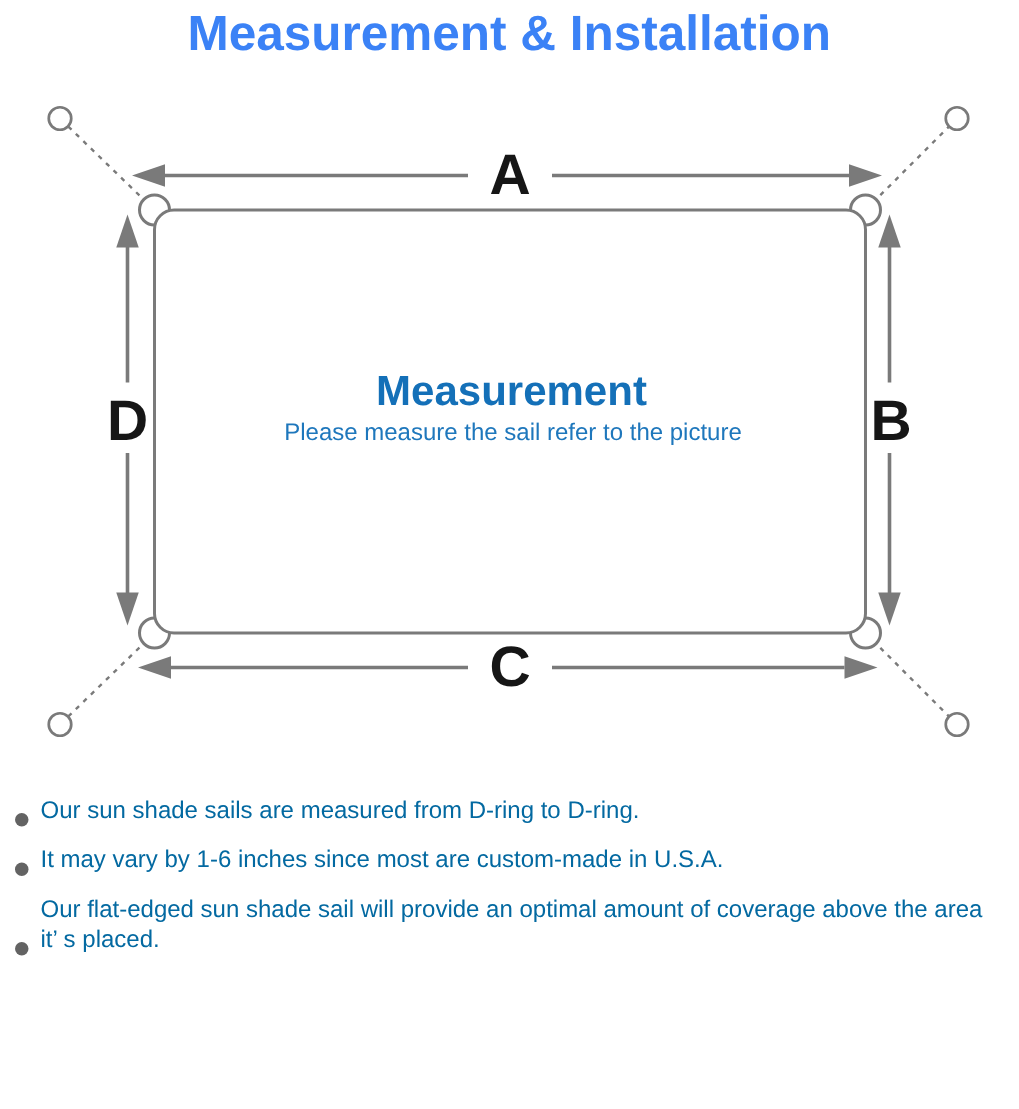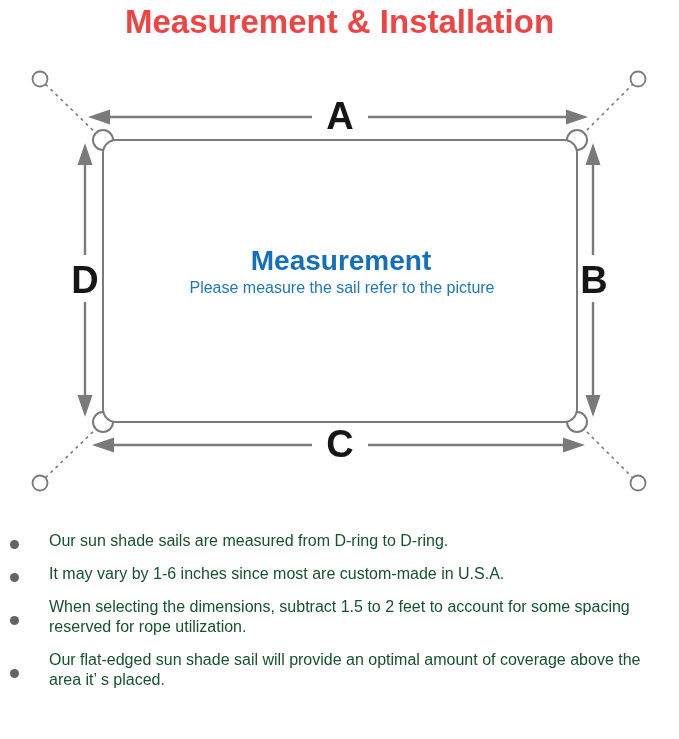--- a/index.html
+++ b/index.html
@@ -2,34 +2,34 @@
 <html><head>
 <meta charset="utf-8">
 <style>
   html,body{margin:0;padding:0;}
   body{
     width:679px;height:739px;position:relative;background:#ffffff;
     font-family:"Liberation Sans", sans-serif;overflow:hidden;
   }
   .page-title{
     position:absolute;top:0;left:0;width:679px;text-align:center;
-    font-size:33px;font-weight:bold;color:#ef4444;line-height:44px;
+    font-size:33px;font-weight:bold;color:#3b82f6;line-height:44px;
     letter-spacing:0px;margin:0;
   }
   .diagram-svg{position:absolute;top:55px;left:0;}
   .svg-side-label{font-size:38px;font-weight:bold;fill:#161616;}
   .svg-heading{font-size:28px;font-weight:bold;fill:#1470b8;}
   .svg-subheading{font-size:16px;fill:#1e77bc;}
   .notes{
     position:absolute;top:531px;left:10px;width:658px;
     list-style:none;margin:0;padding:0;
   }
   .note{
-    display:flex;align-items:center;margin:0 0 13px 0;
-    color:#14532d;font-size:16px;line-height:20px;gap:22px;
+    display:flex;align-items:flex-end;margin:0 0 13px 0;
+    color:#0369a1;font-size:16px;line-height:20px;
   }
   .dot{
     flex:0 0 auto;width:9px;height:9px;border-radius:50%;
     background:#636363;margin:6px 8px 0 0;
   }
   .note-text{display:block;max-width:640px;}
 </style>
 </head>
 <body>
 
@@ -92,23 +92,19 @@
   <li class="note">
     <span class="dot"></span>
     <span class="note-text">Our sun shade sails are measured from D-ring to D-ring.</span>
   </li>
 
   <li class="note">
     <span class="dot"></span>
     <span class="note-text">It may vary by 1-6 inches since most are custom-made in U.S.A.</span>
   </li>
 
-  <li class="note">
-    <span class="dot"></span>
-    <span class="note-text">When selecting the dimensions, subtract 1.5 to 2 feet to account for some spacing reserved for rope utilization.</span>
-  </li>
 
 
   <li class="note">
     <span class="dot"></span>
     <span class="note-text">Our flat-edged sun shade sail will provide an optimal amount of coverage above the area it’ s placed.</span>
   </li>
 </ul>
 
 </body></html>

